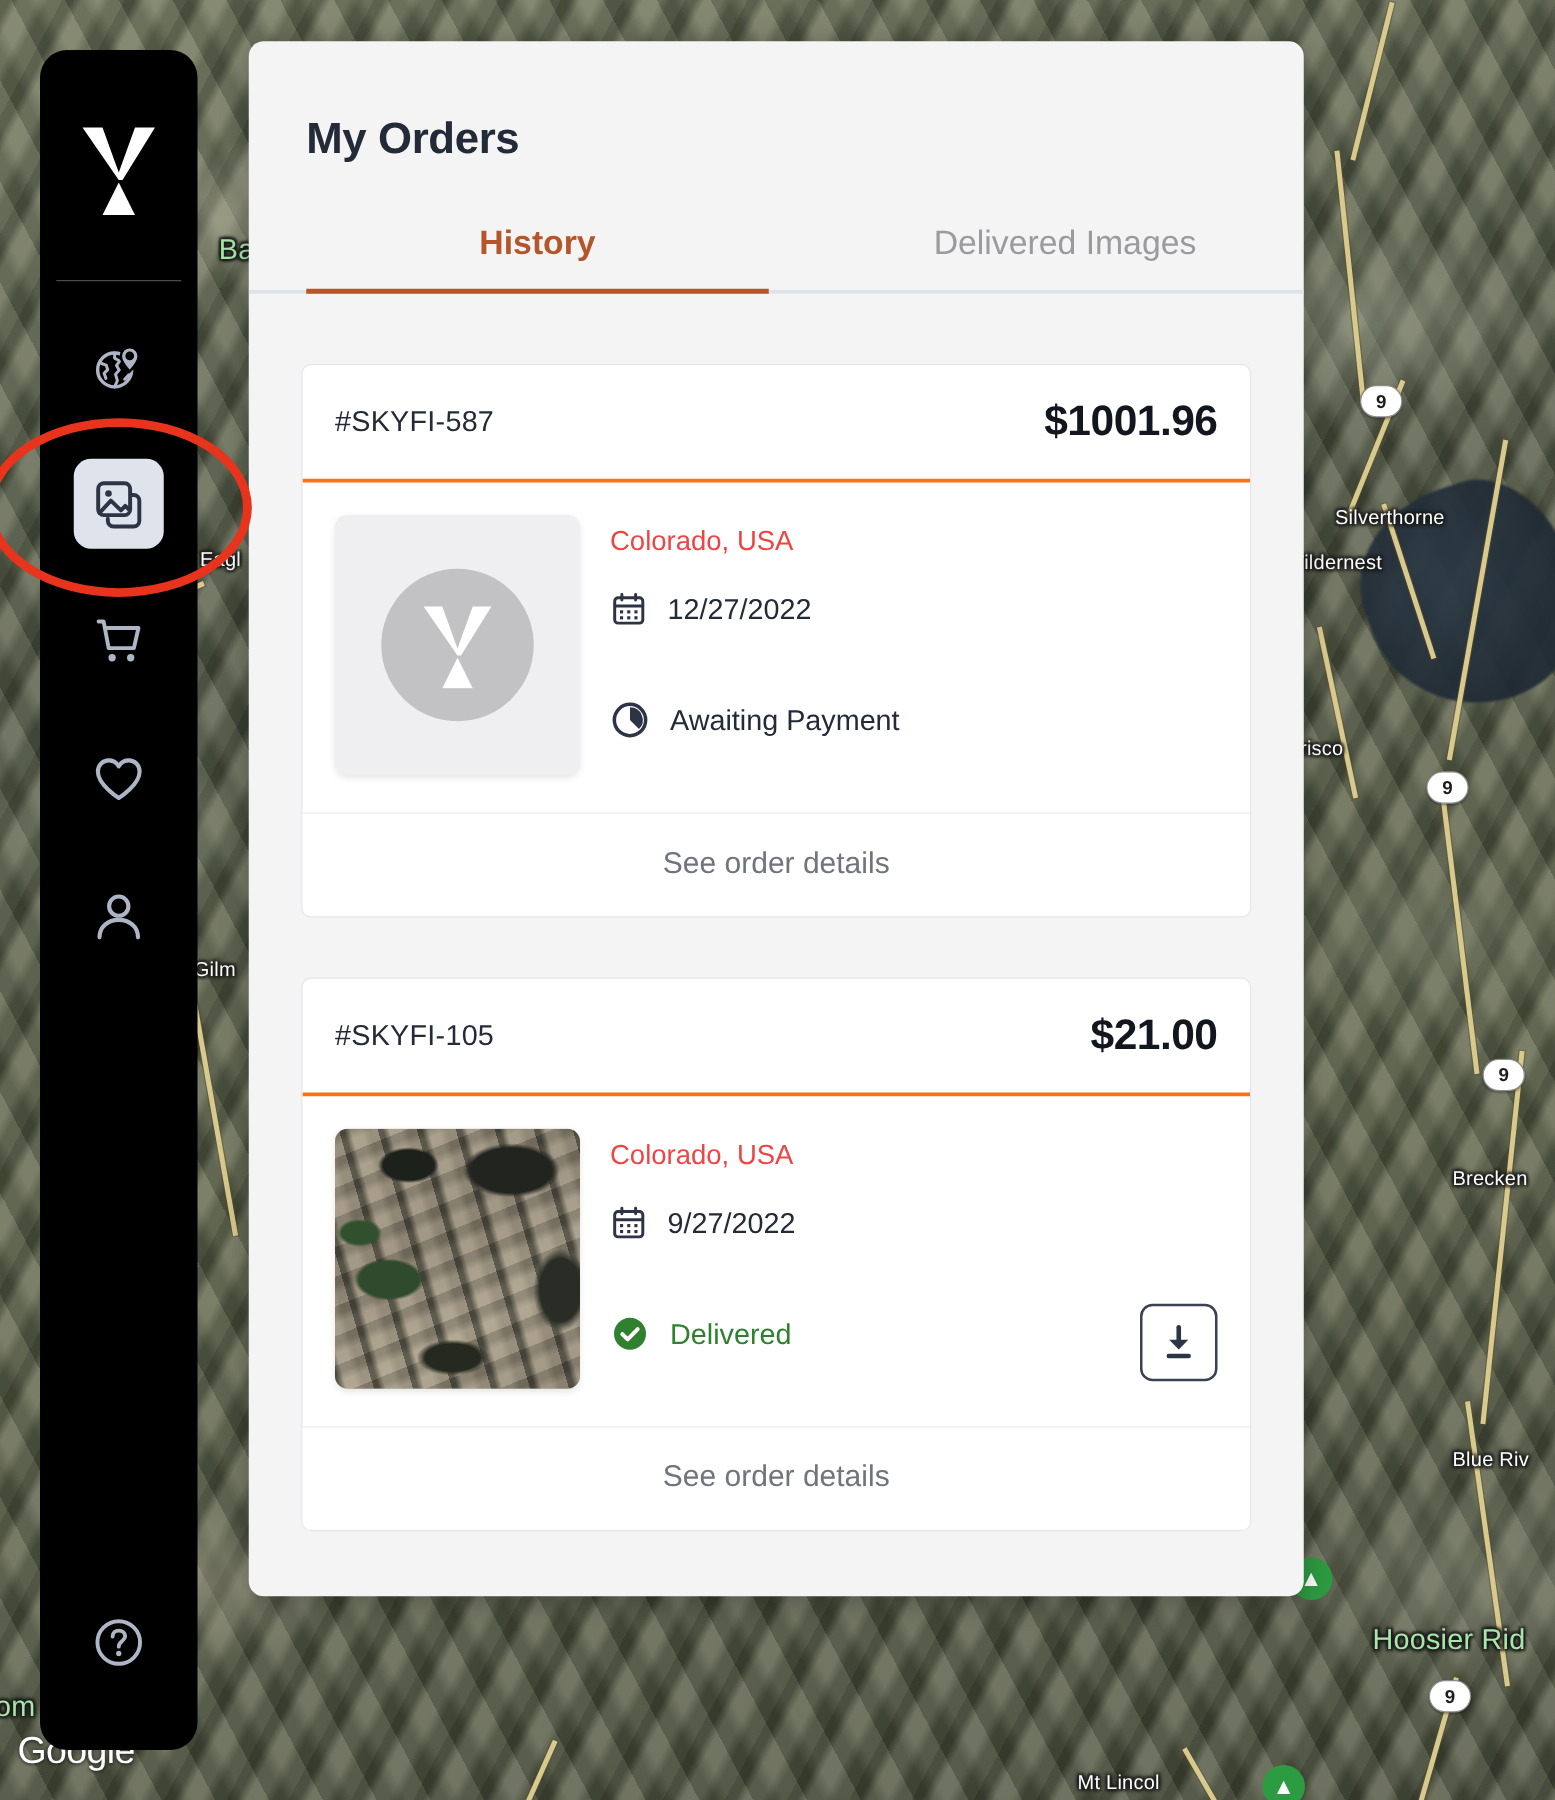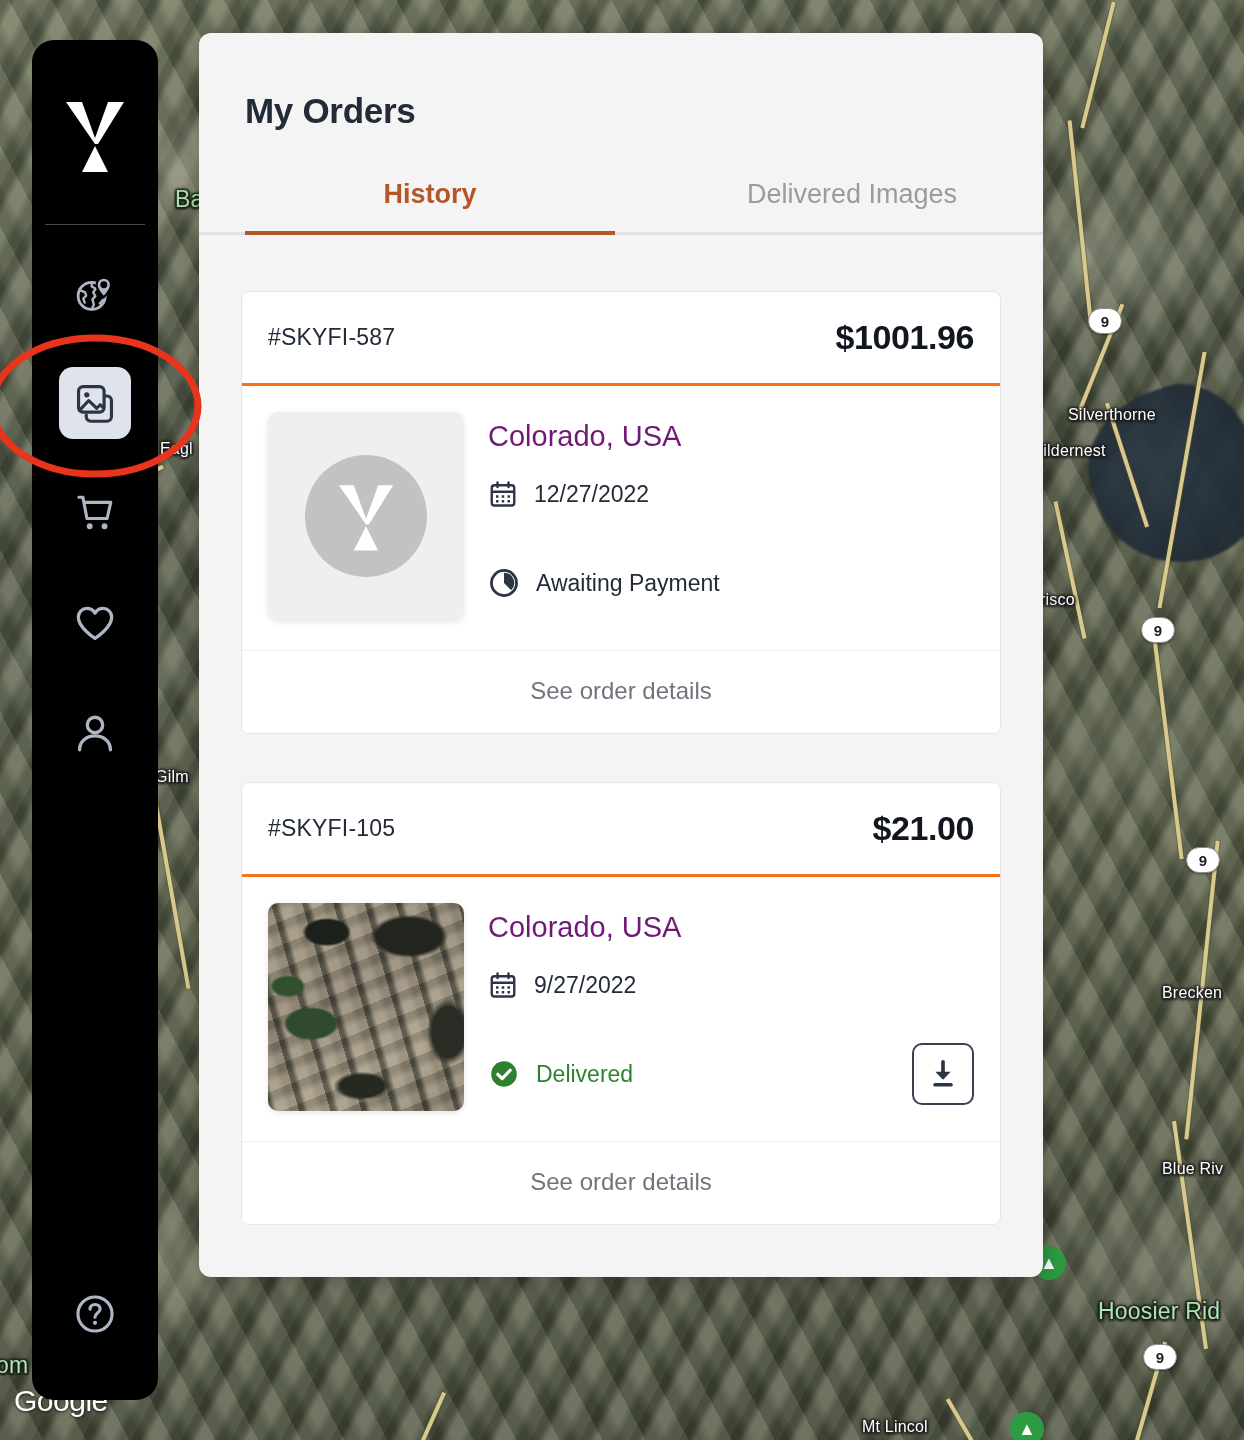--- a/index.html
+++ b/index.html
@@ -211,21 +211,21 @@
       repeating-linear-gradient(74deg, rgba(30,32,26,.55) 0px, rgba(30,32,26,.55) 4px, rgba(176,166,146,.40) 9px, rgba(176,166,146,.40) 17px, rgba(120,112,96,.35) 23px, rgba(120,112,96,.35) 30px),
       repeating-linear-gradient(158deg, rgba(24,26,20,.30) 0px, rgba(24,26,20,.30) 6px, rgba(198,188,166,.22) 13px, rgba(198,188,166,.22) 22px),
       linear-gradient(150deg, #a79c88 0%, #8a8070 42%, #b0a692 70%, #7d7465 100%);
   }
   .order-info {
     margin-left: 24px;
     display: flex; flex-direction: column;
     flex: 1;
   }
   .order-location {
-    font-size: 29px; color: #701a75; margin-top: 8px;
+    font-size: 22px; color: #ef4444; margin-top: 8px;
   }
   .order-date-row {
     display: flex; align-items: center;
     margin-top: 26px;
   }
   .order-date {
     font-size: 23px; color: #232a38; margin-left: 16px;
   }
   .order-status-row {
     display: flex; align-items: center;
@@ -276,21 +276,21 @@
 <div class="map-road" style="left:430px;top:1390px;width:4px;height:60px;transform:rotate(24deg);"></div>
 <div class="map-road" style="left:960px;top:1395px;width:4px;height:58px;transform:rotate(-30deg);"></div>
 
 <div class="map-label park" style="left:175px;top:186px;">Ba</div>
 <div class="map-label" style="left:160px;top:440px;">Eagl</div>
 <div class="map-label" style="left:155px;top:768px;">Gilm</div>
 <div class="map-label park" style="left:-4px;top:1352px;">om</div>
 <div class="map-label" style="left:1068px;top:406px;">Silverthorne</div>
 <div class="map-label" style="left:1028px;top:442px;">Wildernest</div>
 <div class="map-label" style="left:1040px;top:591px;">risco</div>
-<div class="map-label" style="left:1162px;top:984px;">Brecken</div>
+<div class="map-label" style="left:1162px;top:935px;">Brecken</div>
 <div class="map-label" style="left:1162px;top:1160px;">Blue Riv</div>
 <div class="map-label park" style="left:1098px;top:1298px;">Hoosier Rid</div>
 <div class="map-label" style="left:862px;top:1418px;">Mt Lincol</div>
 
 <div class="hwy-shield" style="left:1088px;top:308px;">9</div>
 <div class="hwy-shield" style="left:1141px;top:617px;">9</div>
 <div class="hwy-shield" style="left:1186px;top:847px;">9</div>
 <div class="hwy-shield" style="left:1143px;top:1344px;">9</div>
 
 <div class="park-dot" style="left:1032px;top:1246px;">▲</div>

